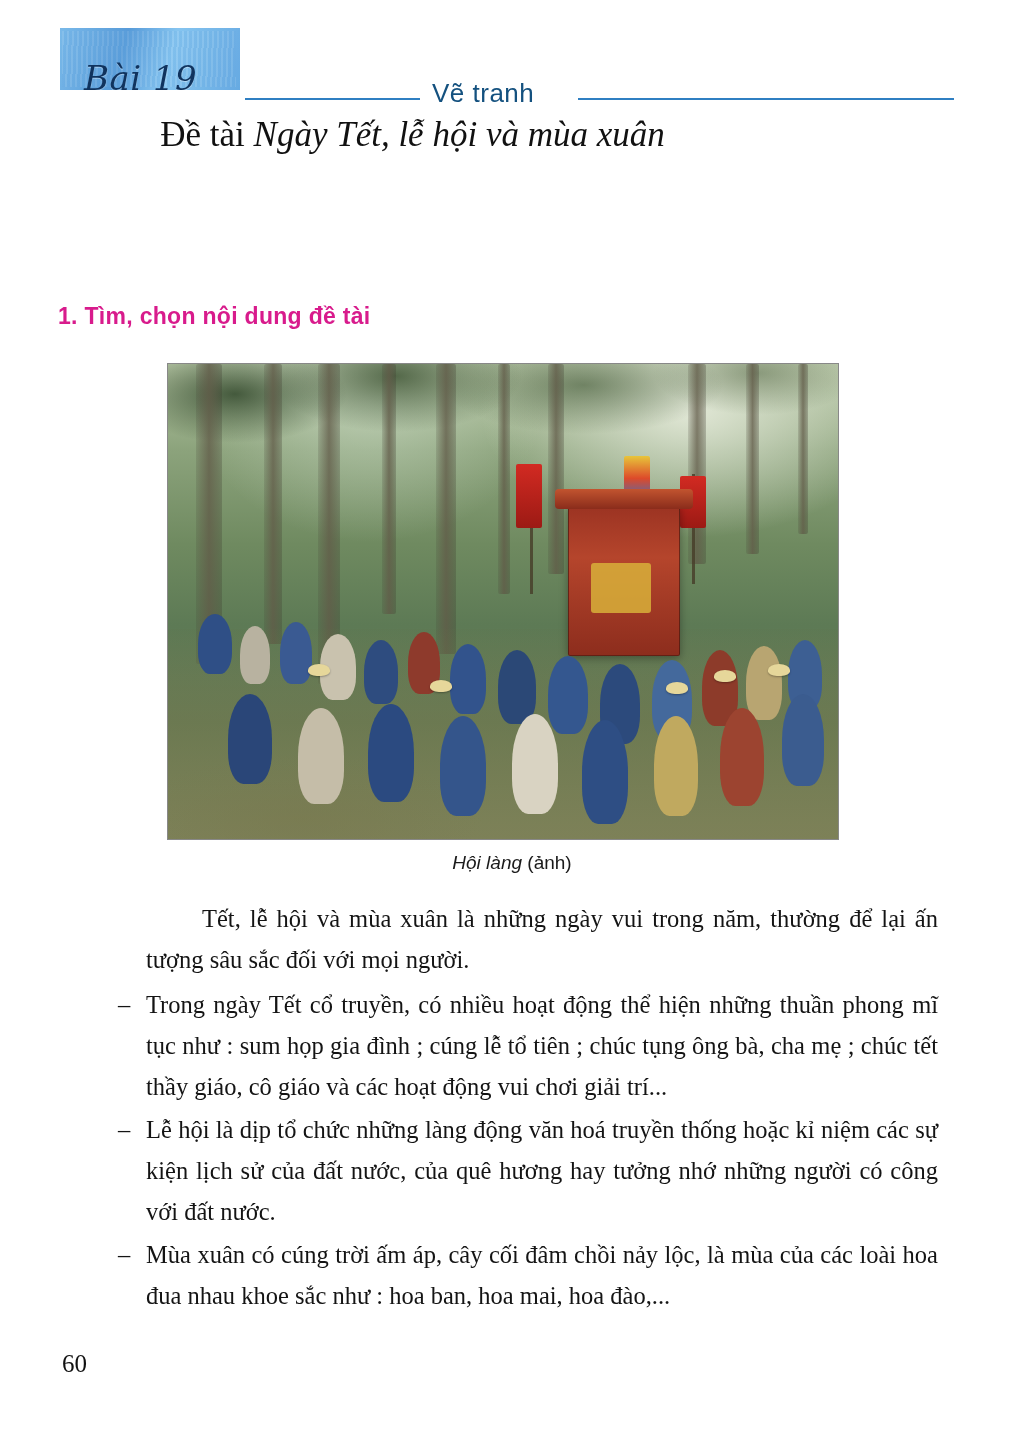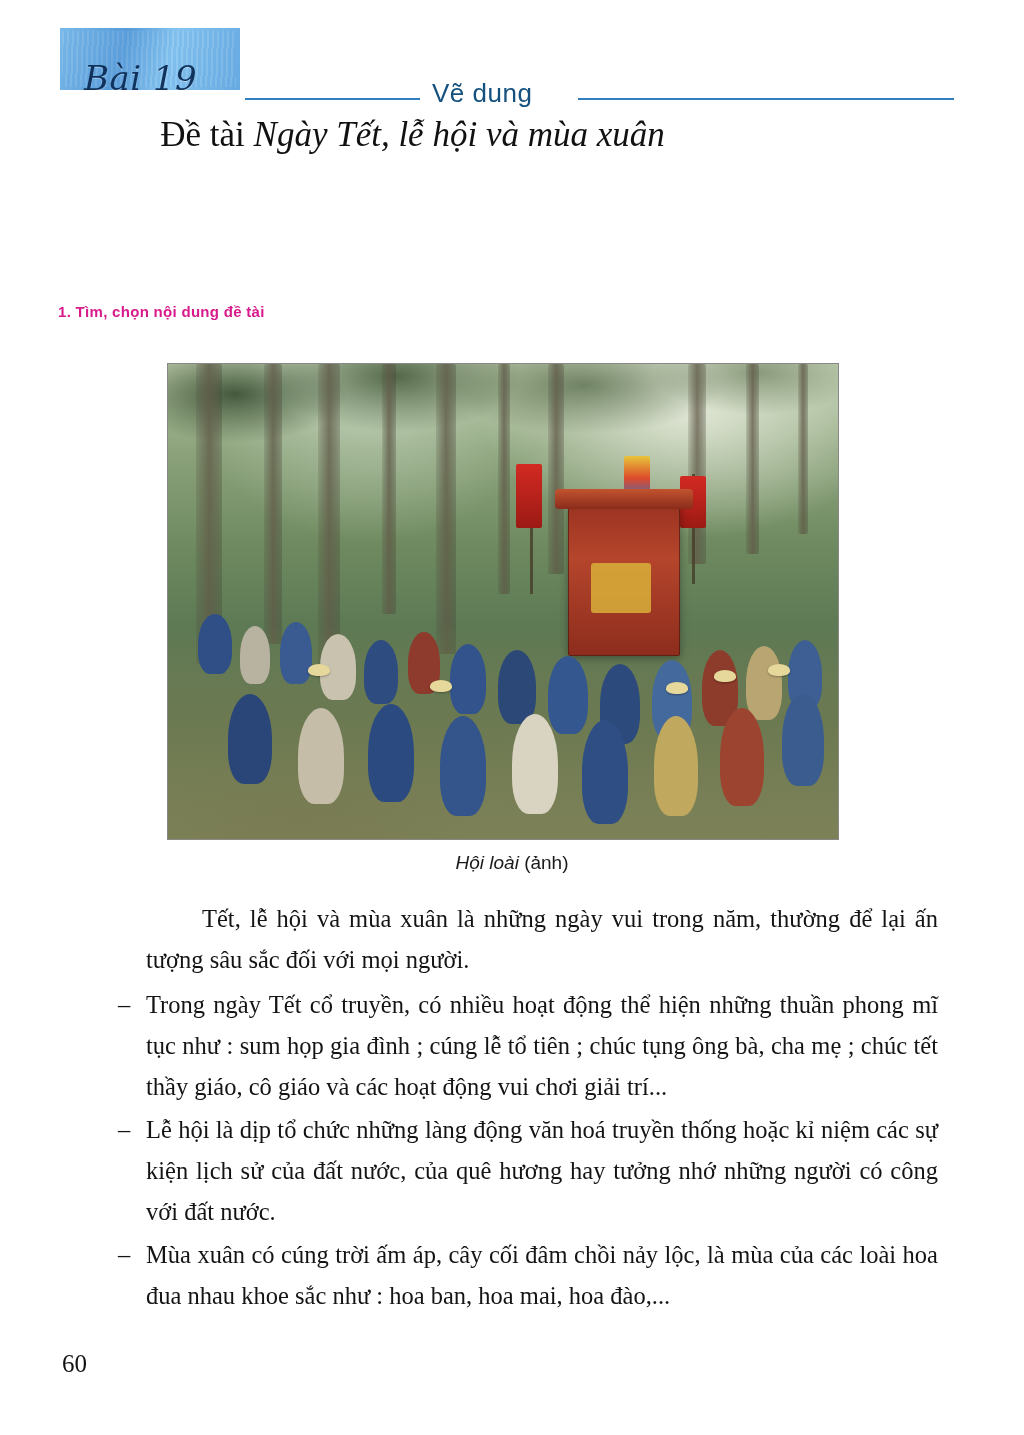--- a/index.html
+++ b/index.html
@@ -100,21 +100,21 @@
     font-style: italic;
   }
 
   
   .section-heading {
     position: absolute;
     top: 303px;
     left: 58px;
     font-family: "Liberation Sans", sans-serif;
     font-weight: bold;
-    font-size: 15px;
+    font-size: 23px;
     color: #d81b8c;
     letter-spacing: 0.3px;
   }
 
   
   .photo-wrap {
     position: absolute;
     top: 363px;
     left: 167px;
     width: 670px;
@@ -266,21 +266,21 @@
 </style>
 </head>
 <body>
 
 <div class="page">
 
   <div class="header">
     <div class="lesson-badge"></div>
     <div class="lesson-label">Bài 19</div>
     <div class="header-rule-left"></div>
-    <div class="header-type">Vẽ dung</div>
+    <div class="header-type">Vẽ tranh</div>
     <div class="header-rule-right"></div>
   </div>
 
   <div class="title">
     <span>Đề tài </span><span class="italic">Ngày Tết, lễ hội và mùa xuân</span>
   </div>
 
   <div class="section-heading">1. Tìm, chọn nội dung đề tài</div>
 
   <div class="photo-wrap">
@@ -335,21 +335,21 @@
 
       <div class="hat" style="left:140px; top:300px;"></div>
       <div class="hat" style="left:262px; top:316px;"></div>
       <div class="hat" style="left:498px; top:318px;"></div>
       <div class="hat" style="left:546px; top:306px;"></div>
       <div class="hat" style="left:600px; top:300px;"></div>
     </div>
   </div>
 
   <div class="photo-caption">
-    <span class="work-title">Hội loài</span><span> (ảnh)</span>
+    <span class="work-title">Hội làng</span><span> (ảnh)</span>
   </div>
 
   <div class="body-text">
     <p class="para-indent">Tết, lễ hội và mùa xuân là những ngày vui trong năm, thường để lại ấn tượng sâu sắc đối với mọi người.</p>
 
     <div class="bullet-item">
       <span class="bullet-dash">–</span>
       <span class="bullet-body">Trong ngày Tết cổ truyền, có nhiều hoạt động thể hiện những thuần phong mĩ tục như : sum họp gia đình ; cúng lễ tổ tiên ; chúc tụng ông bà, cha mẹ ; chúc tết thầy giáo, cô giáo và các hoạt động vui chơi giải trí...</span>
     </div>
 

